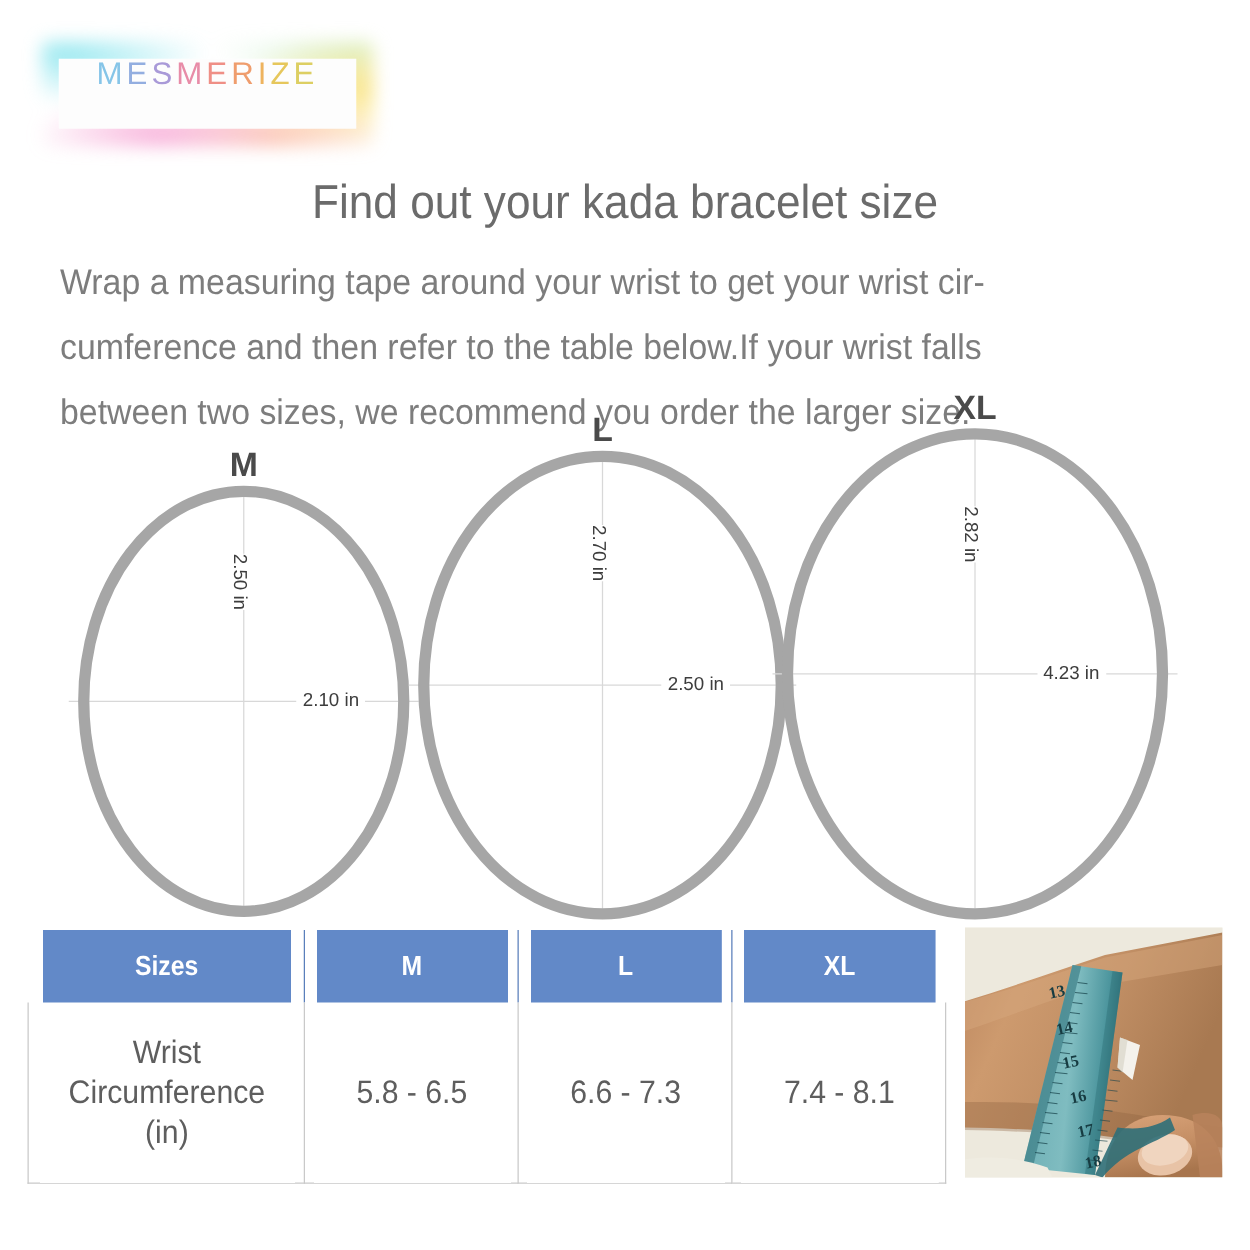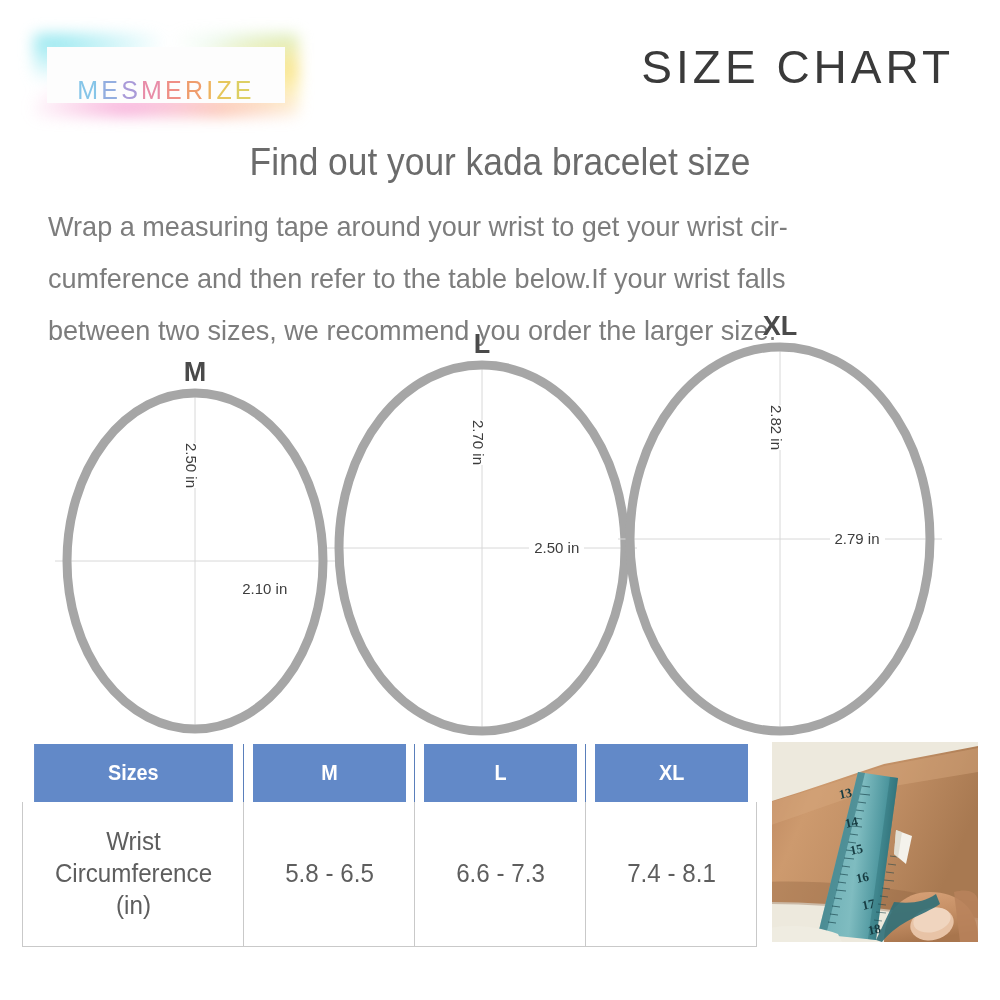--- a/index.html
+++ b/index.html
@@ -43,21 +43,21 @@
     filter: blur(7px);
   }
   #logo-box {
     position: absolute;
     left: 0;
     top: 0;
     width: 238px;
     height: 56px;
     background: #fdfdfd;
     display: flex;
-    align-items: flex-end;
+    align-items: flex-start;
     justify-content: center;
   }
   #logo-text {
     font-family: "Liberation Sans", sans-serif;
     font-size: 25px;
     font-weight: 300;
     letter-spacing: 3.2px;
     white-space: nowrap;
     line-height: 1;
   }
@@ -194,21 +194,20 @@
 
 <div id="page">
 
   <div id="logo-wrap">
     <div id="logo-glow"></div>
     <div id="logo-box">
       <div id="logo-text"><span style="color: rgb(134, 197, 232);">M</span><span style="color: rgb(147, 174, 224);">E</span><span style="color: rgb(169, 154, 216);">S</span><span style="color: rgb(232, 140, 168);">M</span><span style="color: rgb(239, 143, 134);">E</span><span style="color: rgb(239, 157, 109);">R</span><span style="color: rgb(238, 179, 94);">I</span><span style="color: rgb(230, 199, 92);">Z</span><span style="color: rgb(221, 207, 99);">E</span></div>
     </div>
   </div>
 
-  <div id="size-chart-title">SIZE CHART</div>
 
   <div id="subtitle">Find out your kada bracelet size</div>
 
   <div id="intro">
     <div>Wrap a measuring tape around your wrist to get your wrist cir-</div>
     <div>cumference and then refer to the table below.If your wrist falls</div>
     <div>between two sizes, we recommend you order the larger size.</div>
   </div>
 
   <div id="ovals">
@@ -220,27 +219,27 @@
           <line x1="482" y1="25" x2="482" y2="391" stroke="#d8d8d8" stroke-width="1"></line>
           <line x1="327" y1="208" x2="637" y2="208" stroke="#d8d8d8" stroke-width="1"></line>
           <ellipse cx="482" cy="208" rx="143" ry="183" fill="none" stroke="#a6a6a6" stroke-width="9"></ellipse>
           <line x1="780" y1="7" x2="780" y2="391" stroke="#d8d8d8" stroke-width="1"></line>
           <line x1="618" y1="199" x2="942" y2="199" stroke="#d8d8d8" stroke-width="1"></line>
           <ellipse cx="780" cy="199" rx="150" ry="192" fill="none" stroke="#a6a6a6" stroke-width="9"></ellipse>
         </g>
     </svg>
     <div id="oval-annotations">
         <div class="oval-label" style="left: 155px; top: 19px; width: 80px;">M</div>
-        <div class="dim-h" style="left: 237.24px; top: 213px; margin-top: 28px;">2.10 in</div>
+        <div class="dim-h" style="left: 237.24px; top: 213px;">2.10 in</div>
         <div class="dim-v" style="left: 204px; top: 103.4px;">2.50 in</div>
         <div class="oval-label" style="left: 442px; top: -9px; width: 80px;">L</div>
         <div class="dim-h" style="left: 529.19px; top: 200px;">2.50 in</div>
         <div class="dim-v" style="left: 491px; top: 79.9px;">2.70 in</div>
         <div class="oval-label" style="left: 740px; top: -27px; width: 80px;">XL</div>
-        <div class="dim-h" style="left: 829.5px; top: 191px;">2.79 in</div>
+        <div class="dim-h" style="left: 829.5px; top: 191px;">4.23 in</div>
         <div class="dim-v" style="left: 789px; top: 64.6px;">2.82 in</div>
       </div>
   </div>
 
   <table id="size-table">
     <colgroup>
       <col class="col-label">
         <col class="col-size">
         <col class="col-size">
         <col class="col-size">

